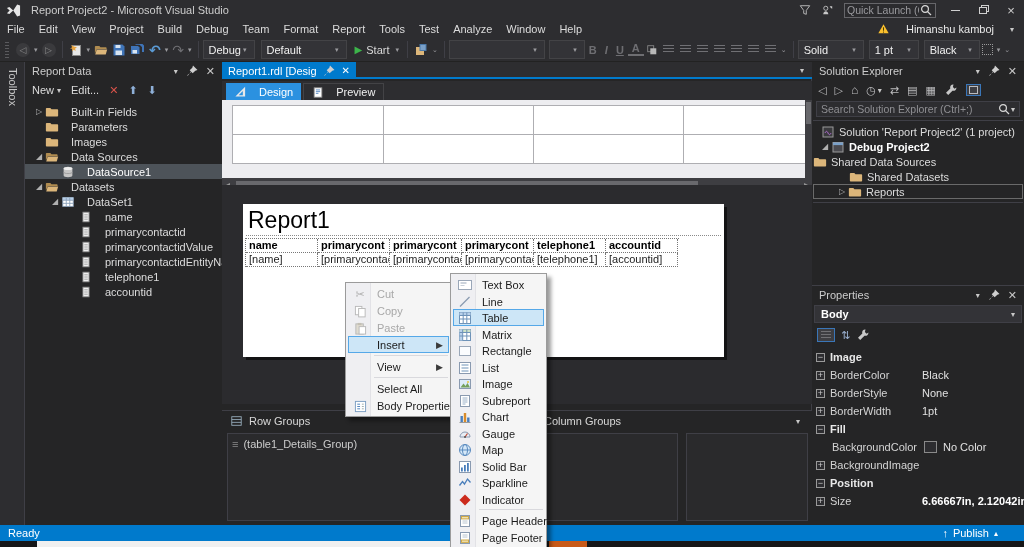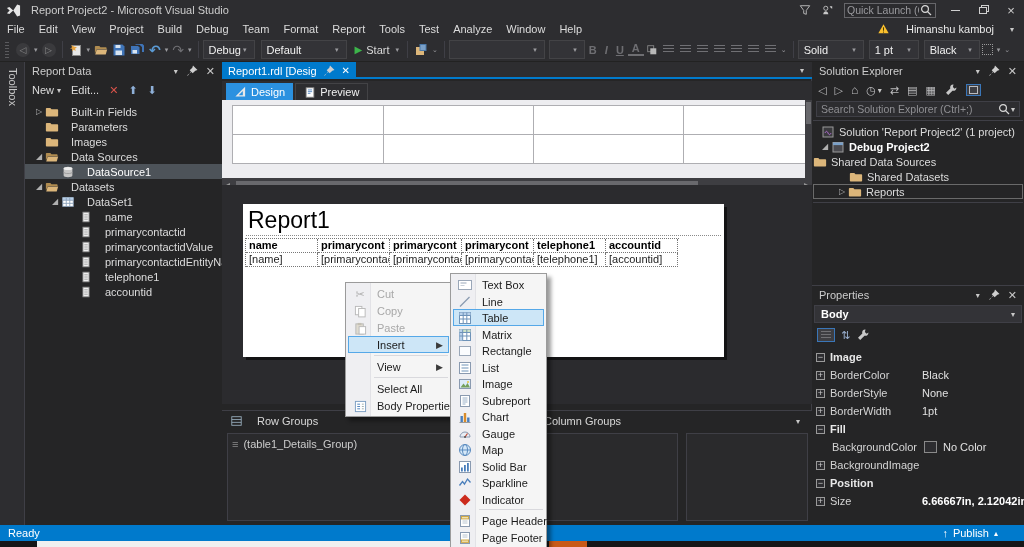--- a/index.html
+++ b/index.html
@@ -59,21 +59,21 @@
   .trow .tlabel{margin-left:12px;overflow:hidden}
   .trow.sel{background:#4d5359;color:#fff}
 
   
   .center{position:absolute;left:222px;top:62px;width:590px;height:463px;background:#252526;border-right:1px solid #3f3f46}
   .tabstrip{position:absolute;left:0;top:0;width:590px;height:17px;background:#2d2d30;border-bottom:2px solid #007acc}
   .doctab{position:absolute;left:0;top:0;height:17px;width:134px;background:#007acc;color:#fff;display:flex;align-items:center;padding:0 6px;gap:6px}
   .doctab .tname{flex:1;white-space:nowrap;overflow:hidden}
   .strip-car{position:absolute;right:8px;top:4px;font-size:8px;color:#c8c8c8}
   .subtabs{position:absolute;left:0;top:19px;width:590px;height:19px;background:#2d2d30;display:flex;align-items:flex-end;padding-left:4px;gap:2px}
-  .subtab{height:17px;display:flex;align-items:center;gap:4px;padding:0 8px;color:#f0f0f0}
+  .subtab{height:17px;display:flex;align-items:center;gap:12px;padding:0 8px;color:#f0f0f0}
   .subtab.active{background:#2b91e0;color:#fff}
   .subtab.idle{background:#2d2d30;border:1px solid #434346;border-bottom:none}
   .topgrid{position:absolute;left:0;top:38px;width:590px;height:78px;background:#ededf0}
   .tg-table{position:absolute;left:10px;top:5px;width:573px;height:59px;display:grid;grid-template-columns:151px 150px 150px auto;grid-template-rows:29px 29px;border-top:1px solid #aeaeb2;border-left:1px solid #aeaeb2}
   .tg-cell{background:#fff;border-right:1px solid #aeaeb2;border-bottom:1px solid #aeaeb2}
   .tg-vsb{position:absolute;right:0;top:0;width:7px;height:78px;background:#3e3e42}
   .tg-vthumb{position:absolute;right:1px;top:2px;width:5px;height:22px;background:#69696d}
   .hscroll{position:absolute;left:0;top:116px;width:590px;height:13px;background:#3e3e42;display:flex;align-items:center}
   .harrow{width:12px;text-align:center;color:#989898;font-size:8px;flex:none}
   .hthumb{position:absolute;left:14px;width:462px;top:3px;height:7px;background:#69696d}
@@ -525,21 +525,21 @@
         <div class="rcell d">[accountid]</div>
       </div>
     </div>
   </div>
   <div class="groups">
     <div class="ghead">
       <svg width="13" height="12" viewBox="0 0 14 14">
           <rect x="1.5" y="2" width="11" height="10" fill="none" stroke="#9ab0c0"></rect>
           <path d="M1.5 5.3h11M1.5 8.6h11" stroke="#9ab0c0"></path>
         </svg>
-      <span style="margin-left:14px">Row Groups</span>
+      <span style="margin-left:6px">Row Groups</span>
       <span style="position:absolute;left:322px">Column Groups</span>
       <span class="chev" style="position:absolute;right:12px">▾</span>
     </div>
     <div class="gbox" style="left:5px;top:22px;width:451px;height:88px">
       <div class="gdetail">
         <span style="color:#8a8a8a;margin-right:5px">≡</span>
         <span>(table1_Details_Group)</span>
       </div>
     </div>
     <div class="gbox" style="left:464px;top:22px;width:122px;height:88px"></div>

